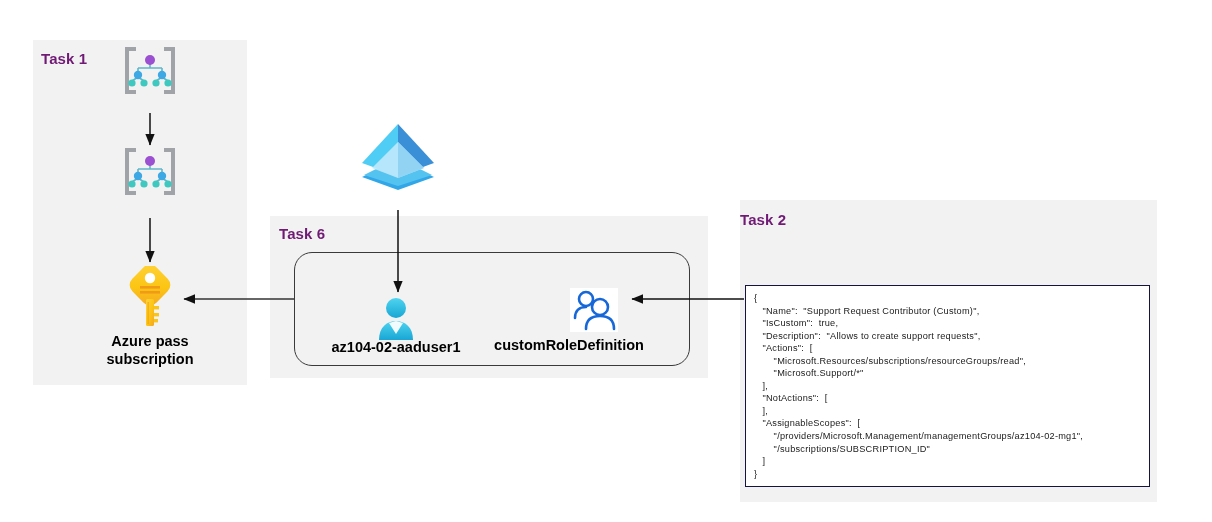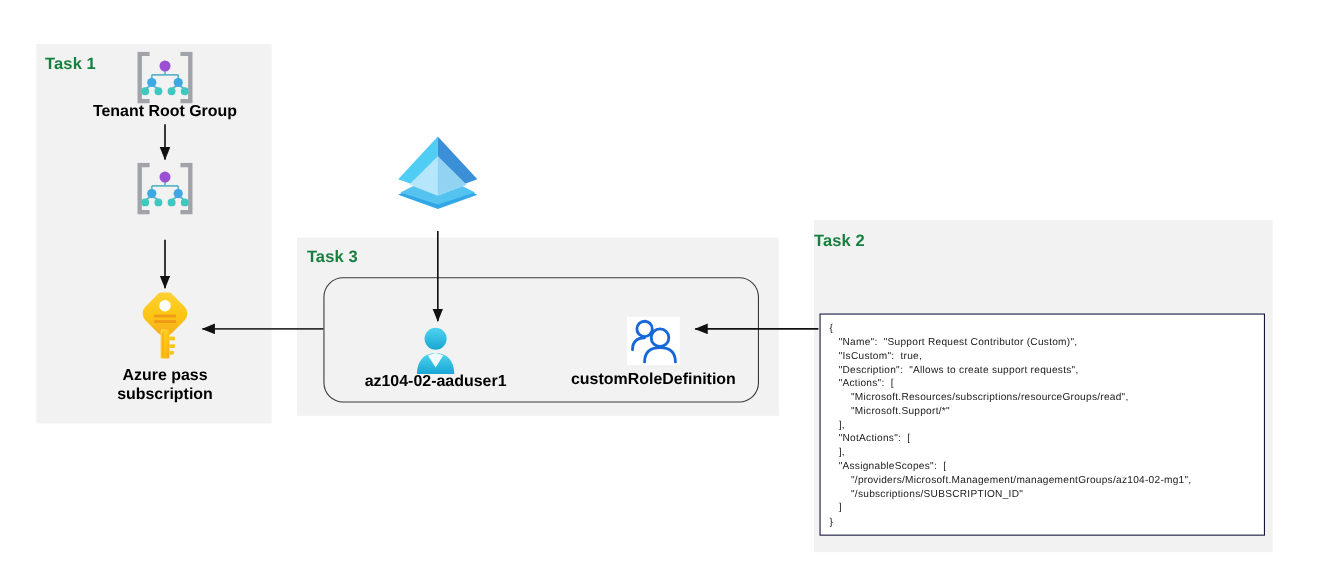--- a/index.html
+++ b/index.html
@@ -19,21 +19,21 @@
     left: 0; top: 0;
     width: 1212px;
     height: 522px;
   }
   .panel {
     position: absolute;
     background: #f2f2f2;
   }
   .task-label {
     position: absolute;
-    color: #15803d;
+    color: #701a75;
     font-weight: bold;
     font-size: 15px;
     letter-spacing: 0.1px;
     white-space: nowrap;
   }
   .node-label {
     position: absolute;
     color: #000000;
     font-weight: bold;
     font-size: 14.5px;
@@ -87,41 +87,40 @@
 
 <div class="stage">
 
   <div class="panel" style="left:33px; top:40px; width:214px; height:345px;"></div>
 
   <div class="panel" style="left:270px; top:216px; width:438px; height:162px;"></div>
 
   <div class="panel" style="left:740px; top:200px; width:417px; height:302px;"></div>
 
   <div class="task-label" style="left:41px; top:50px;">Task 1</div>
-  <div class="task-label" style="left:279px; top:225px;">Task 3</div>
+  <div class="task-label" style="left:279px; top:225px;">Task 6</div>
   <div class="task-label" style="left:740px; top:211px;">Task 2</div>
 
   <div class="icon-box" style="left:122px; top:47px; width:56px; height:47px;">
     <svg width="56" height="47" viewBox="0 0 56 47">
 
       <path d="M14 2 L5 2 L5 45 L14 45" fill="none" stroke="#a0a4a8" stroke-width="4"></path>
       <path d="M42 2 L51 2 L51 45 L42 45" fill="none" stroke="#a0a4a8" stroke-width="4"></path>
 
       <path d="M28 15 L28 21 M16 21 L40 21 M16 21 L16 27 M40 21 L40 27
                M16 30 L10 34 M16 30 L22 34 M40 30 L34 34 M40 30 L46 34" fill="none" stroke="#5fb6c9" stroke-width="1.6"></path>
       <circle cx="28" cy="13" r="5" fill="#9b4fd1"></circle>
       <circle cx="16" cy="28" r="4.2" fill="#3ea8e5"></circle>
       <circle cx="40" cy="28" r="4.2" fill="#3ea8e5"></circle>
       <circle cx="10" cy="36" r="3.6" fill="#3fc8c0"></circle>
       <circle cx="22" cy="36" r="3.6" fill="#3fc8c0"></circle>
       <circle cx="34" cy="36" r="3.6" fill="#3fc8c0"></circle>
       <circle cx="46" cy="36" r="3.6" fill="#3fc8c0"></circle>
     </svg>
   </div>
-  <div class="node-label" style="left:40px; top:92px; width:220px;">Tenant Root Group</div>
 
   <div class="icon-box" style="left:122px; top:148px; width:56px; height:47px;">
     <svg width="56" height="47" viewBox="0 0 56 47">
       <path d="M14 2 L5 2 L5 45 L14 45" fill="none" stroke="#a0a4a8" stroke-width="4"></path>
       <path d="M42 2 L51 2 L51 45 L42 45" fill="none" stroke="#a0a4a8" stroke-width="4"></path>
       <path d="M28 15 L28 21 M16 21 L40 21 M16 21 L16 27 M40 21 L40 27
                M16 30 L10 34 M16 30 L22 34 M40 30 L34 34 M40 30 L46 34" fill="none" stroke="#5fb6c9" stroke-width="1.6"></path>
       <circle cx="28" cy="13" r="5" fill="#9b4fd1"></circle>
       <circle cx="16" cy="28" r="4.2" fill="#3ea8e5"></circle>
       <circle cx="40" cy="28" r="4.2" fill="#3ea8e5"></circle>
@@ -189,21 +188,21 @@
   <div class="node-label" style="left:306px; top:338px; width:180px;">az104-02-aaduser1</div>
 
   <div class="icon-box" style="left:570px; top:288px; width:48px; height:44px; background:#ffffff;">
     <svg width="48" height="44" viewBox="0 0 48 44">
       <circle cx="16" cy="11" r="7" fill="none" stroke="#1668d8" stroke-width="2.6"></circle>
       <path d="M5 30 C5 22 10 19 16 19" fill="none" stroke="#1668d8" stroke-width="2.6" stroke-linecap="round"></path>
       <circle cx="30" cy="19" r="8" fill="none" stroke="#1668d8" stroke-width="2.6"></circle>
       <path d="M16 41 C16 31 22 28 30 28 C38 28 44 31 44 41" fill="none" stroke="#1668d8" stroke-width="2.6" stroke-linecap="round"></path>
     </svg>
   </div>
-  <div class="node-label" style="left:499px; top:336px; width:190px;">customRoleDefinition</div>
+  <div class="node-label" style="left:474px; top:336px; width:190px;">customRoleDefinition</div>
 
 
   <div class="code-box" style="left:745px; top:285px; width:405px; height:202px;">
     <div class="code-text">{
    "Name":  "Support Request Contributor (Custom)",
    "IsCustom":  true,
    "Description":  "Allows to create support requests",
    "Actions":  [
        "Microsoft.Resources/subscriptions/resourceGroups/read",
        "Microsoft.Support/*"

